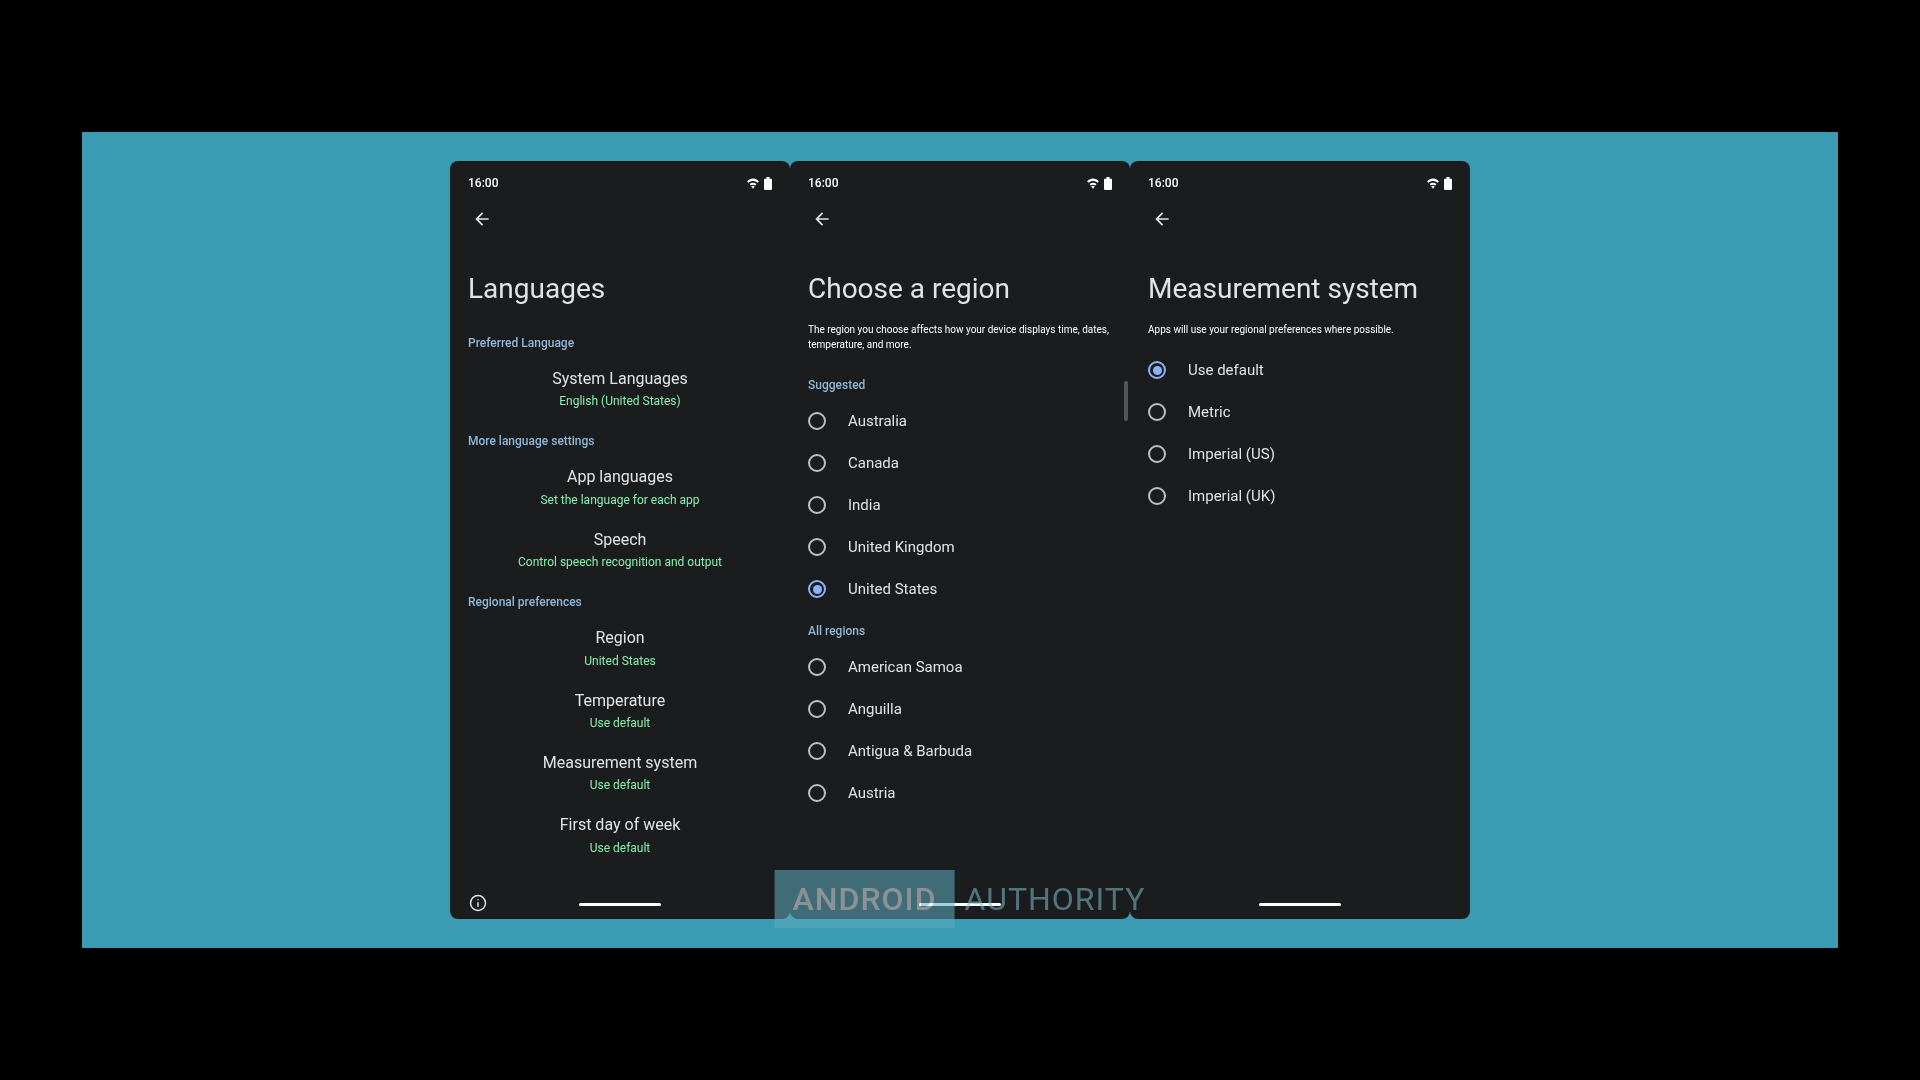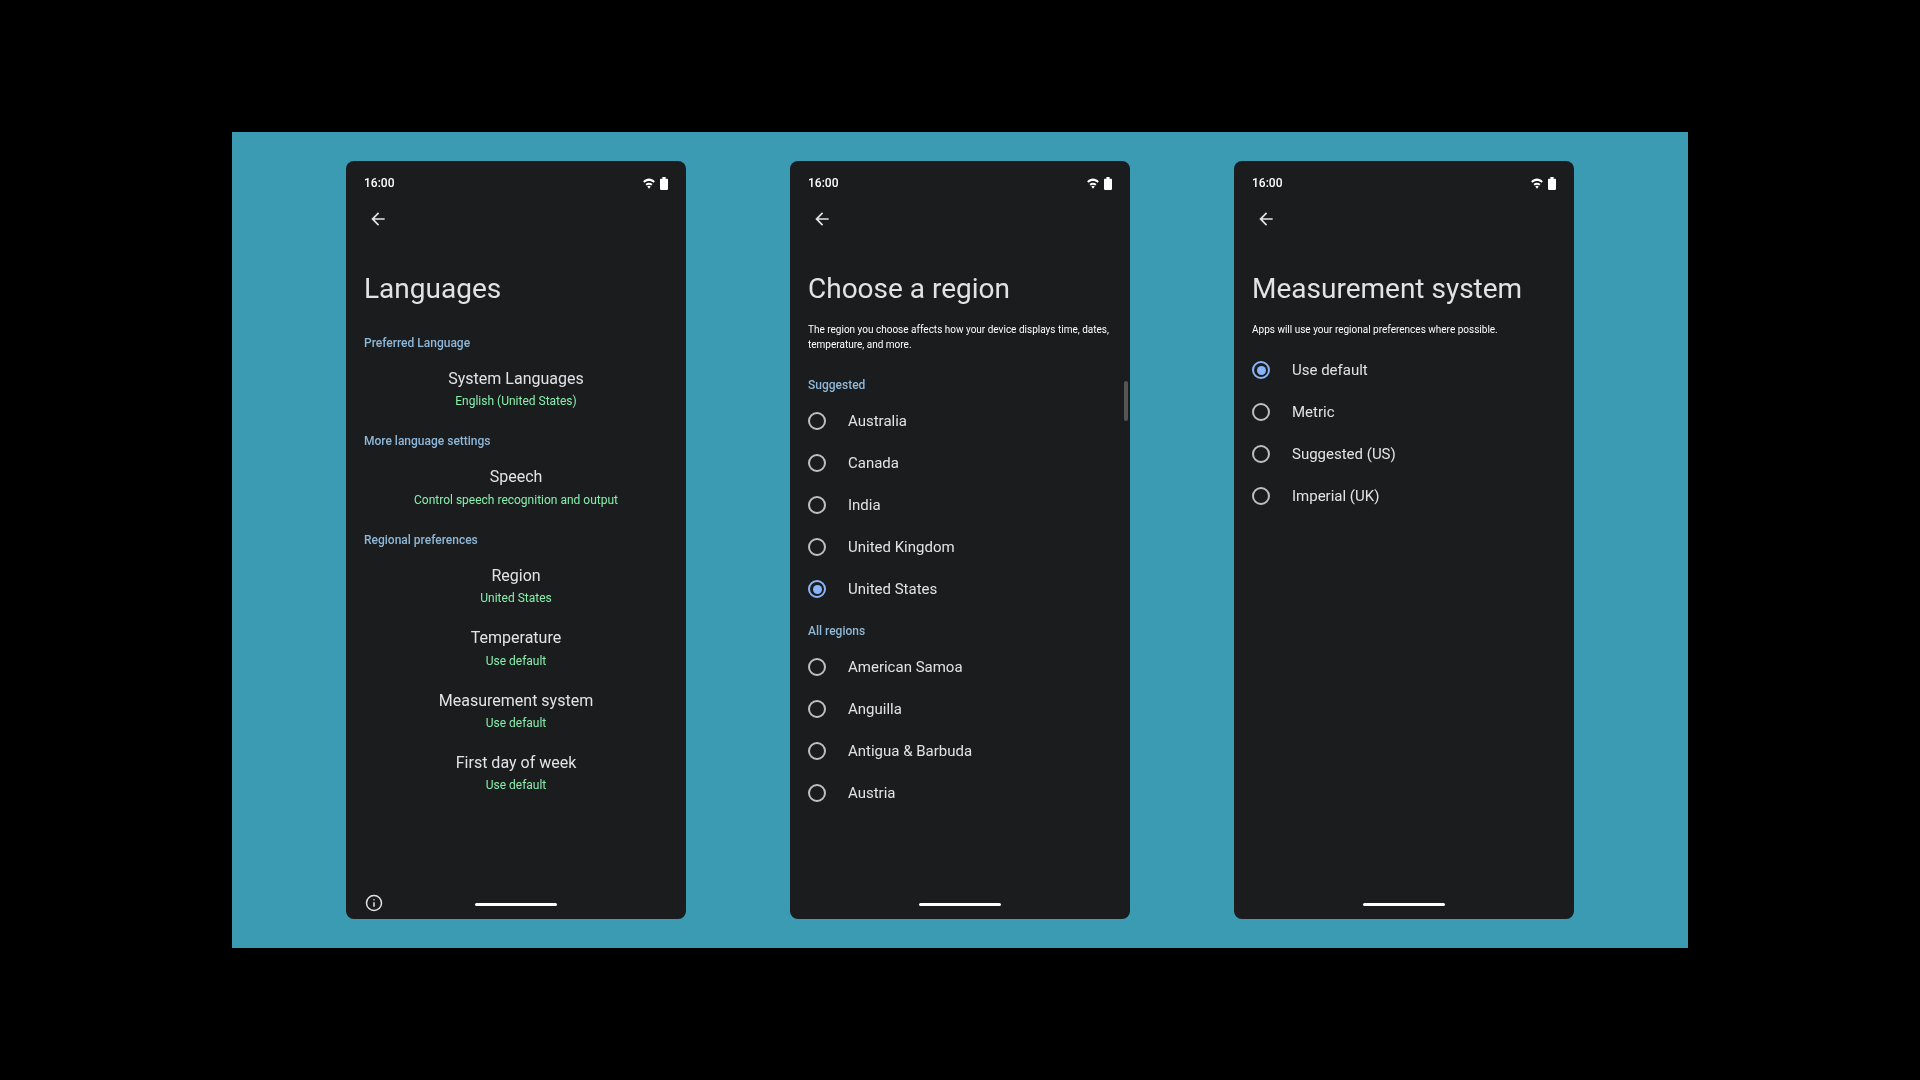--- a/index.html
+++ b/index.html
@@ -6,27 +6,26 @@
     body {
       width: 1920px;
       height: 1080px;
       background: #000;
       display: flex;
       align-items: center;
       justify-content: center;
       font-family: 'Roboto', 'Segoe UI', Arial, sans-serif;
     }
     .canvas {
-      width: 1456px;
+      width: 1756px;
       height: 816px;
       background: #3b9bb3;
       display: flex;
       align-items: center;
       justify-content: center;
-      gap: 104px;
       position: relative;
     }
     .phone {
       width: 340px;
       height: 758px;
       background: #1a1c1e;
       border-radius: 8px;
       display: flex;
       flex-direction: column;
       position: relative;
@@ -228,20 +227,24 @@
       <h1 class="page-title">Languages</h1>
 
       <div class="section-header">Preferred Language</div>
       <div class="setting-item">
         <div class="setting-title">System Languages</div>
         <div class="setting-subtitle">English (United States)</div>
       </div>
 
       <div class="section-header">More language settings</div>
       <div class="setting-item">
+        <div class="setting-title">App languages</div>
+        <div class="setting-subtitle">Set the language for each app</div>
+      </div>
+      <div class="setting-item">
         <div class="setting-title">Speech</div>
         <div class="setting-subtitle">Control speech recognition and output</div>
       </div>
 
       <div class="section-header">Regional preferences</div>
       <div class="setting-item">
         <div class="setting-title">Region</div>
         <div class="setting-subtitle">United States</div>
       </div>
       <div class="setting-item">
@@ -368,26 +371,30 @@
             <span class="radio-dot"></span>
           </span>
         <span class="radio-label">Use default</span>
       </div>
       <div class="radio-item">
         <span class="radio-circle"></span>
         <span class="radio-label">Metric</span>
       </div>
       <div class="radio-item">
         <span class="radio-circle"></span>
-        <span class="radio-label">Suggested (US)</span>
+        <span class="radio-label">Imperial (US)</span>
       </div>
       <div class="radio-item">
         <span class="radio-circle"></span>
         <span class="radio-label">Imperial (UK)</span>
       </div>
     </div>
     <div class="nav-bar">
       <div class="nav-handle"></div>
     </div>
   </div>
 
+  <div class="watermark">
+    <span class="wm-box">ANDROID</span>
+    <span class="wm-text">AUTHORITY</span>
+  </div>
 
 </div>
 
 </body></html>

